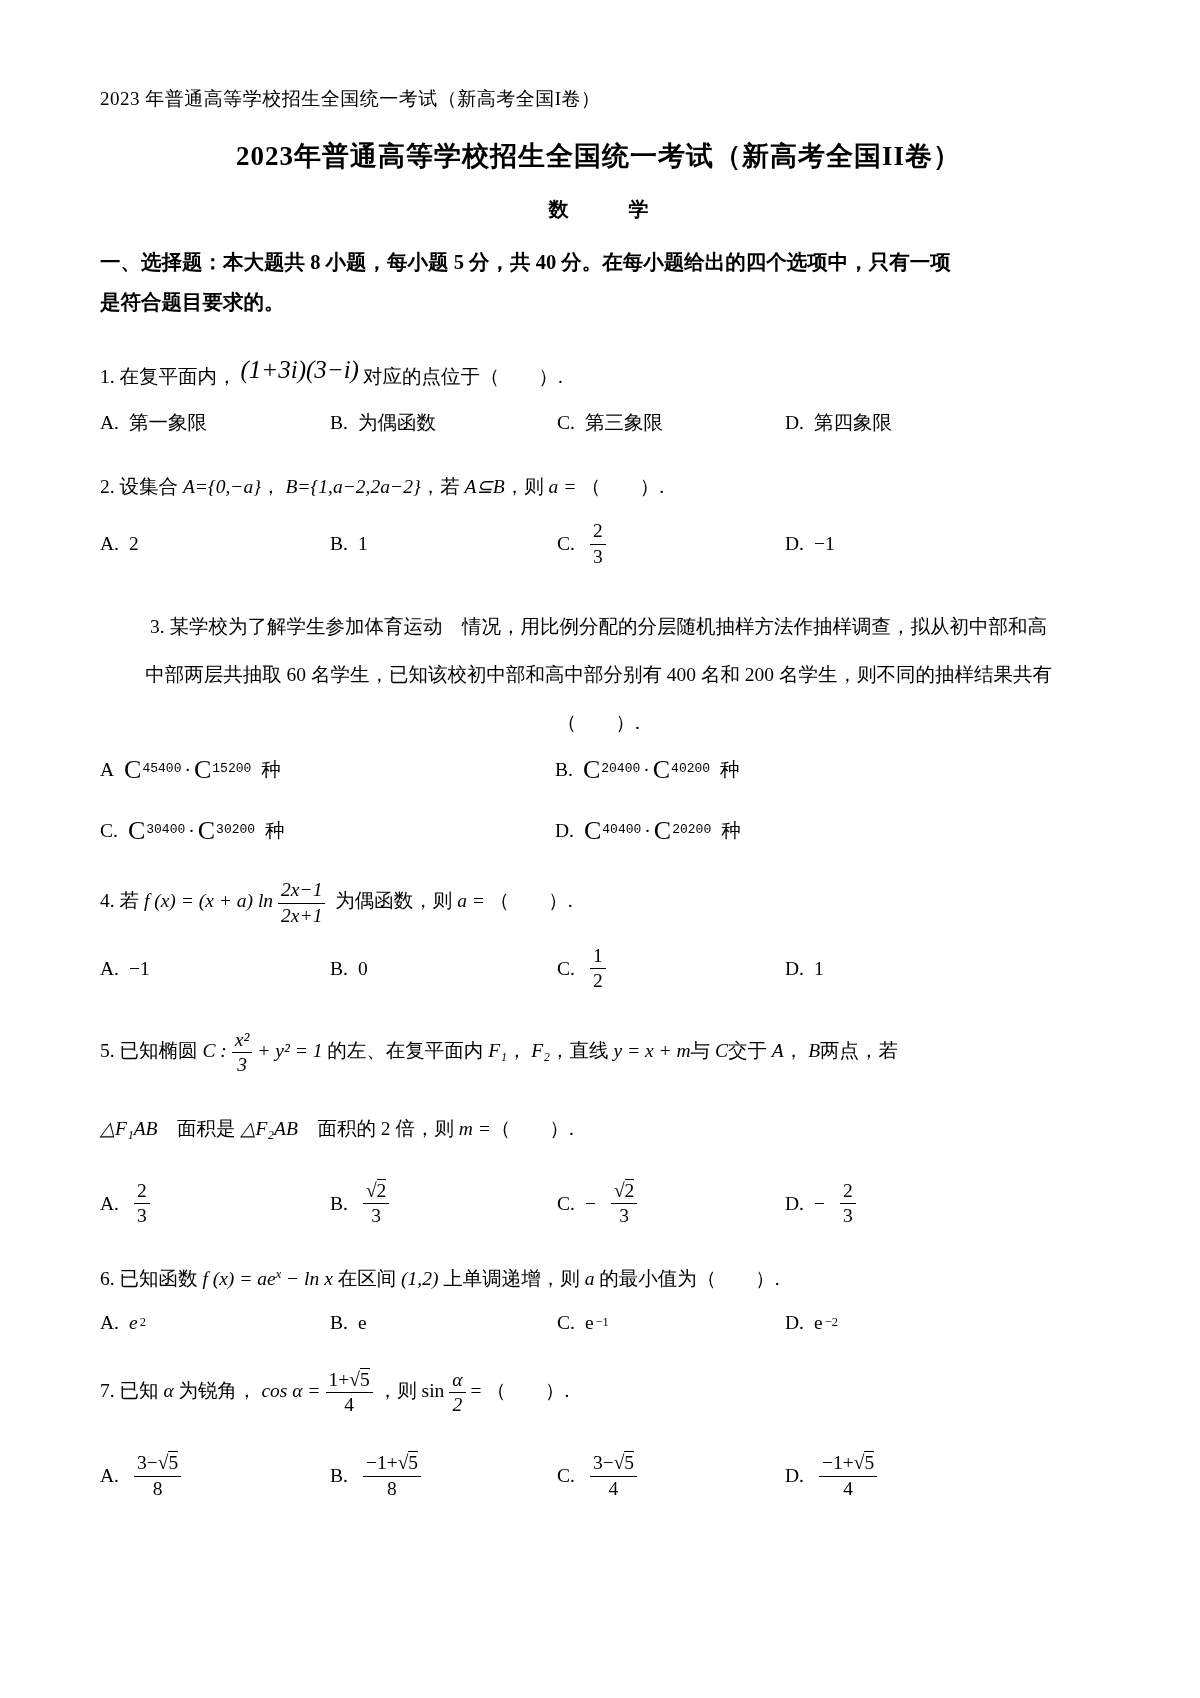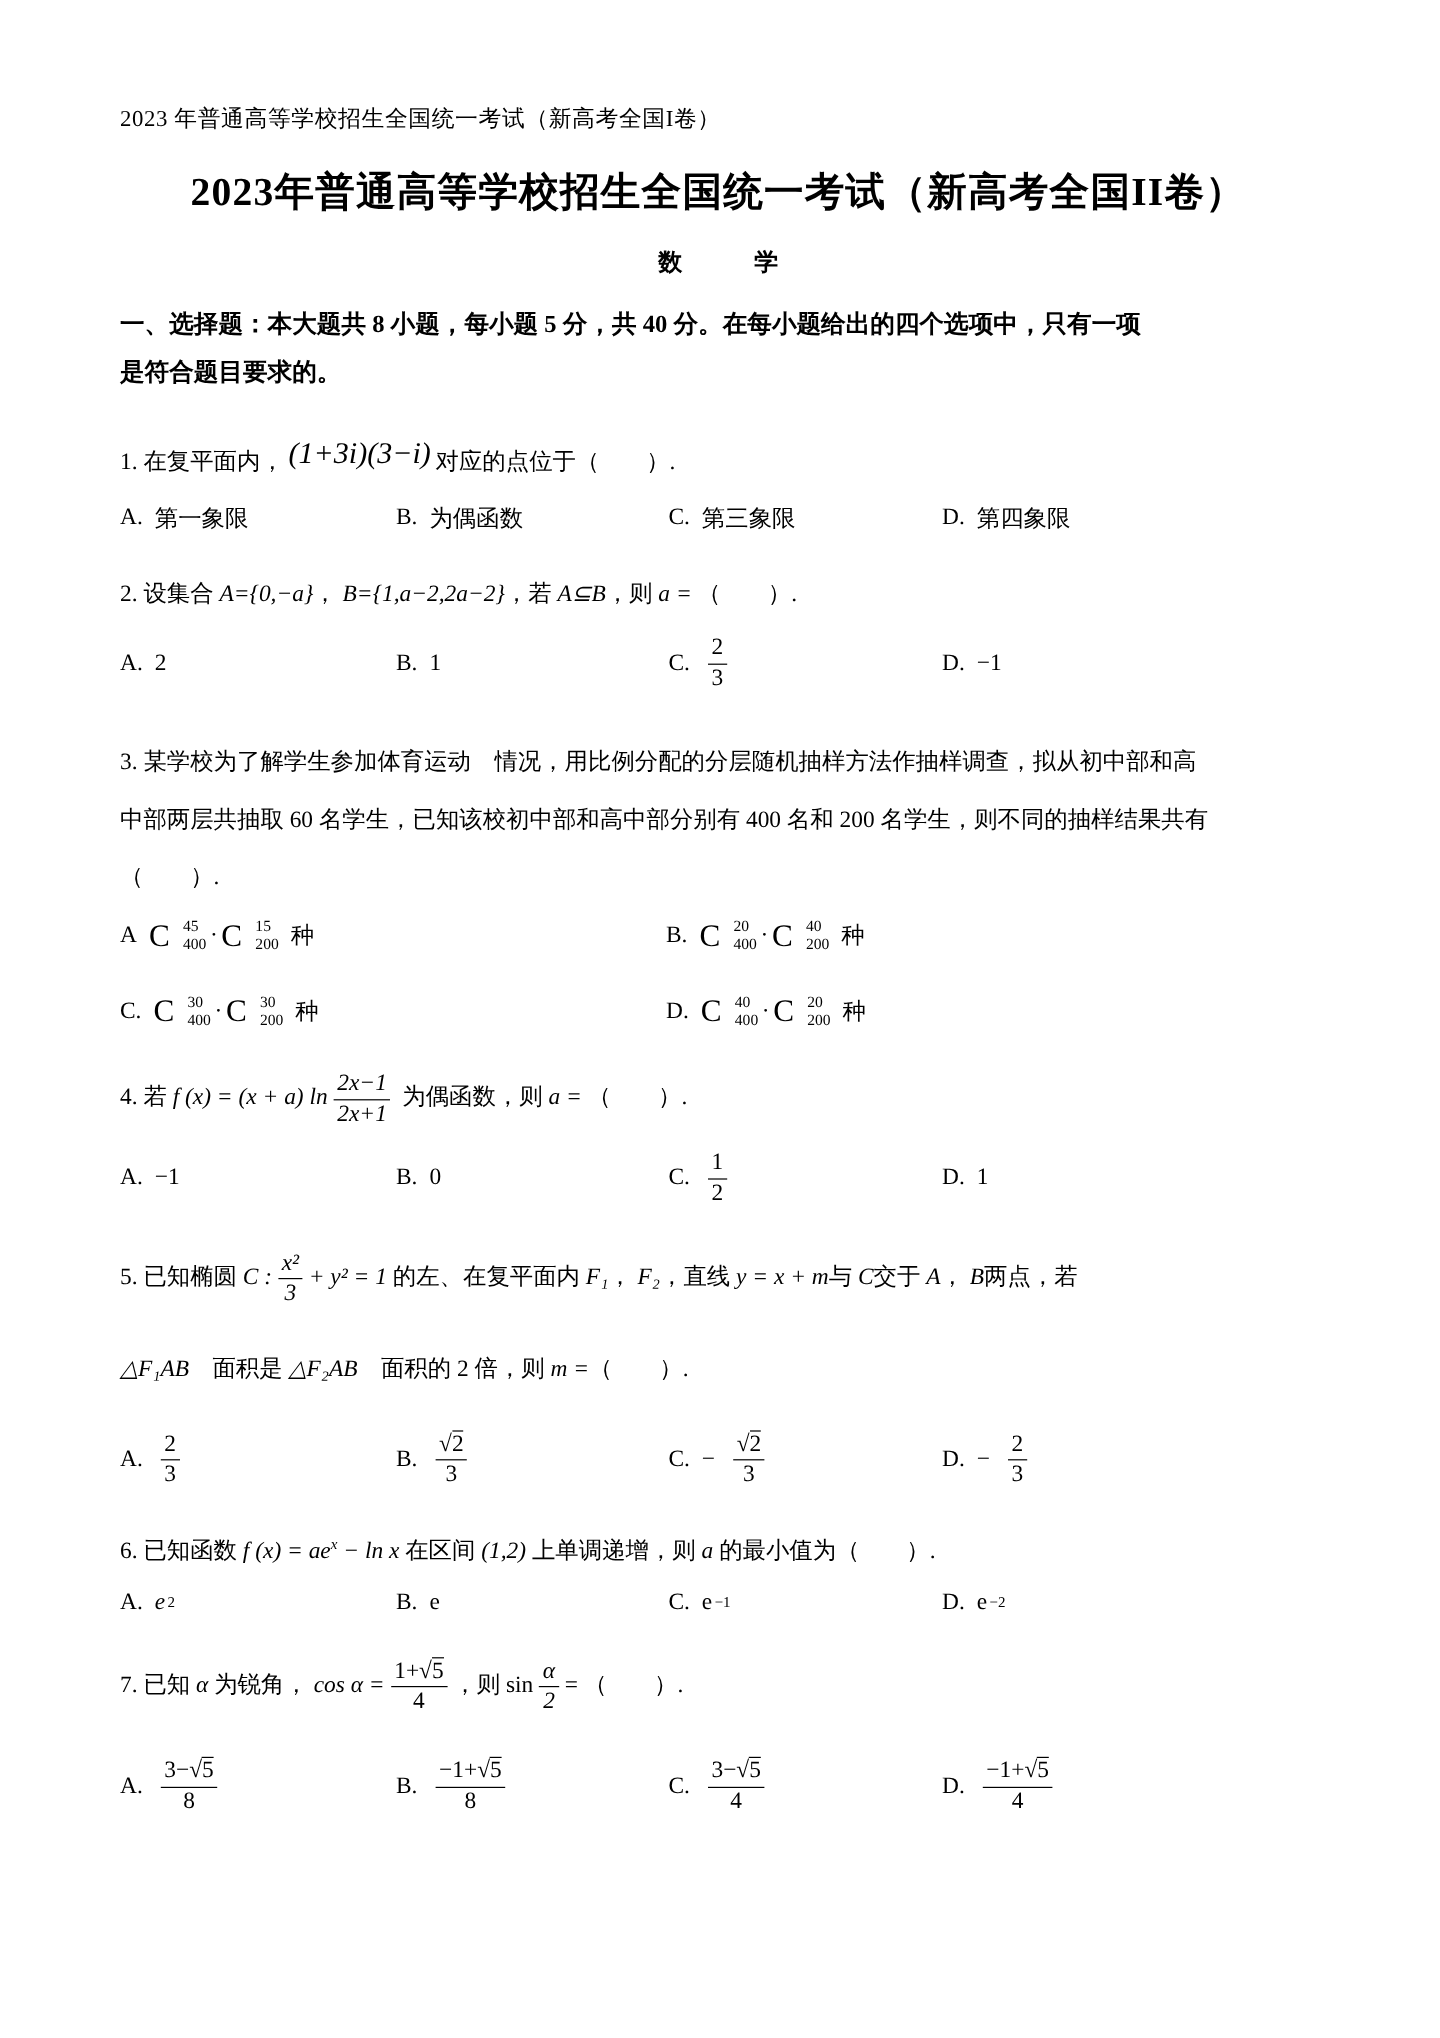--- a/index.html
+++ b/index.html
@@ -1,41 +1,41 @@
 <!DOCTYPE html>
 <html><head>
 <meta charset="utf-8">
 <style>
   html,body{margin:0;padding:0;background:#fff;color:#000;}
   body{width:1200px;height:1698px;font-family:"Liberation Serif","DejaVu Serif",serif;overflow:hidden;}
   .page{box-sizing:border-box;padding:86px 103px 40px 100px;}
   .header-line{font-size:19px;letter-spacing:.5px;}
-  .title{font-size:33px;font-weight:700;text-align:center;margin-top:26px;letter-spacing:1px;}
+  .title{font-size:27px;font-weight:700;text-align:center;margin-top:26px;letter-spacing:1px;}
   .subject{font-size:20px;font-weight:700;text-align:center;margin-top:22px;}
   .intro{font-size:20.5px;font-weight:700;line-height:1.95;margin-top:20px;}
   .q{font-size:19.5px;margin-top:26px;line-height:1.7;}
   .qline{margin-top:14px;}
-  .q3line{line-height:2.45;margin-top:0;}
+  .q3line{line-height:2.45;margin-top:0;text-align:center;}
   .math{font-style:italic;font-family:"Liberation Serif",serif;}
   .mup{font-style:normal;font-family:"Liberation Serif",serif;}
   sup{font-size:12.5px;}
   .bigexpr{font-size:25px;font-style:italic;vertical-align:5px;margin:0 4px;}
   .frac{display:inline-flex;flex-direction:column;align-items:center;vertical-align:middle;line-height:1.25;margin:0 5px;text-align:center;font-style:italic;}
   .frac.up{font-style:normal;}
   .frac .num{border-bottom:1.2px solid #000;padding:0 3px;white-space:nowrap;}
   .frac .den{padding:0 3px;}
   .rad{font-style:normal;}
   .radv{border-top:1.2px solid #000;display:inline-block;line-height:1.1;}
   .opts4{display:grid;grid-template-columns:230px 227px 228px 1fr;margin-top:16px;font-size:19.5px;align-items:center;}
   .opts2{display:grid;grid-template-columns:455px 1fr;margin-top:10px;font-size:19.5px;align-items:center;}
   .opt{display:flex;align-items:center;gap:10px;white-space:nowrap;}
   .optlabel{font-style:normal;}
   .comb{display:inline-flex;align-items:center;font-style:normal;}
   .combC{font-size:26px;line-height:1;}
-  .scripts{display:inline-flex;flex-direction:column;font-size:13px;line-height:1.12;margin-left:11px;}
+  .scripts{display:inline-flex;flex-direction:row;font-size:13px;line-height:1.12;margin-left:1px;font-family:Liberation Mono, monospace;}
   .cdot{margin:0 3px;}
   .sp2{margin-top:34px;}
   .gap-lg{margin-top:34px;}
 </style>
 </head>
 <body>
 
 <div class="page">
 
   <div class="header-line">2023 年普通高等学校招生全国统一考试（新高考全国I卷）</div>

